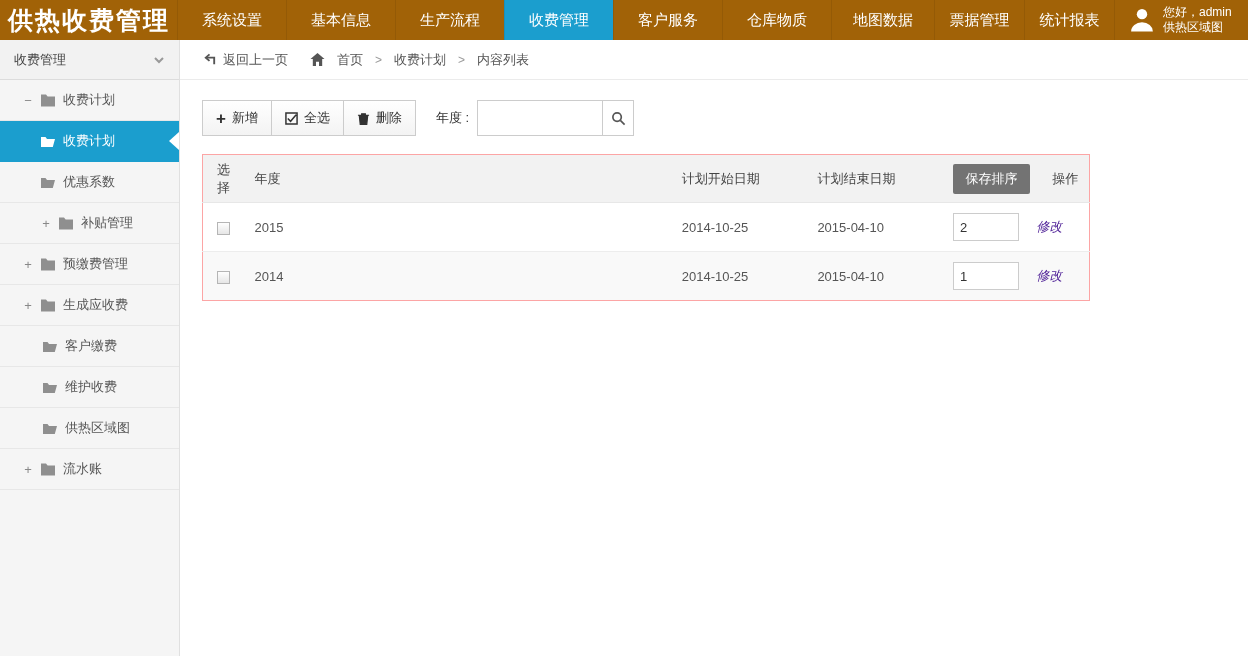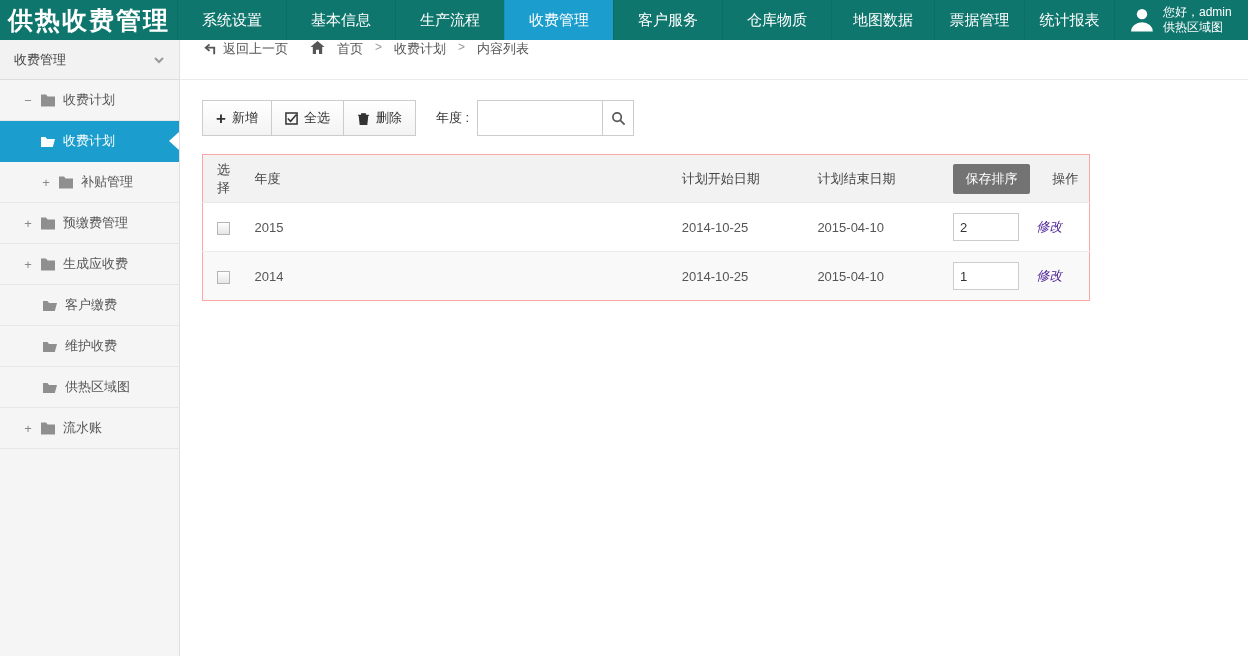--- a/index.html
+++ b/index.html
@@ -1,20 +1,20 @@
 <!DOCTYPE html>
 <html><head>
 <meta charset="utf-8">
 <style>
   * { margin:0; padding:0; box-sizing:border-box; }
   html,body { width:1248px; height:656px; overflow:hidden; background:#fff;
     font-family:"Liberation Sans","DejaVu Sans",sans-serif; }
 
   
-  .topbar { height:40px; background:#0f766e; display:flex; align-items:stretch; }
+  .topbar { height:40px; background:#a16207; display:flex; align-items:stretch; }
   .logo { width:180px; color:#fff; font-size:25px; font-weight:bold; letter-spacing:2px;
     line-height:40px; padding-left:8px; white-space:nowrap; overflow:hidden; }
   .nav { display:flex; align-items:stretch; flex:1;border-radius:8px; }
   .nav-item { width:109px; color:#fff; font-size:15px; line-height:40px; text-align:center;
     border-left:1px solid rgba(0,0,0,0.08); cursor:pointer; white-space:nowrap; }
   .nav-item.active { background:#1b9ece; }
   .userbox { margin-left:auto; display:flex; align-items:center; gap:8px;
     border-left:1px solid rgba(0,0,0,0.08); padding:0 12px 0 14px; min-width:134px; }
   .userbox svg { width:26px; height:26px; fill:#fff; }
   .usertext { color:#fff; font-size:12px; line-height:15px; }
@@ -34,21 +34,21 @@
   .pad-b { padding-left:40px; }   
   .pad-c { padding-left:40px; }   
   .pad-d { padding-left:42px; }   
   .side-item.active { background:#1b9ece; color:#fff; border-bottom-color:#1b9ece; }
   .side-item.active .folder { fill:#fff; }
   .side-item.active .notch { position:absolute; right:0; top:50%; margin-top:-9px; width:0; height:0;
     border-top:9px solid transparent; border-bottom:9px solid transparent; border-right:10px solid #fff; }
 
   
   .main { margin-left:180px; }
-  .crumbbar { height:40px; display:flex; align-items:flex-start; gap:12px; padding-left:22px;
+  .crumbbar { height:40px; display:flex; align-items:center; gap:12px; padding-left:22px;
     border-bottom:1px solid #ebebeb; font-size:13px; color:#555; }
   .crumbbar svg { width:15px; height:15px; }
   .crumb-sep { color:#999; font-size:12px; }
   .back-link { display:flex; align-items:center; gap:6px; cursor:pointer; margin-right:10px; }
   .crumb-link { cursor:pointer; }
 
   .toolbar { margin:20px 0 0 22px; display:flex; align-items:center; height:36px; }
   .btn { height:36px; padding:0 13px; font-size:13px; color:#333; border:1px solid #ccc;
     background:linear-gradient(#ffffff,#f3f3f3); display:flex; align-items:center; gap:6px;
     cursor:pointer; }
@@ -128,20 +128,26 @@
   </div>
 
   <div class="side-item pad-b active">
     <svg class="folder" viewBox="0 0 16 14">
         <path d="M1 3h4.5l1.5 2H15l-2.2 8H1z"></path>
       </svg>
     <span>收费计划</span>
     <span class="notch"></span>
   </div>
 
+  <div class="side-item pad-b">
+    <svg class="folder" viewBox="0 0 16 14">
+        <path d="M1 3h4.5l1.5 2H15l-2.2 8H1z"></path>
+      </svg>
+    <span>优惠系数</span>
+  </div>
 
   <div class="side-item pad-c">
     <span class="expander">+</span>
     <svg class="folder" viewBox="0 0 16 14">
         <path d="M1 1.5h5l1.6 2H15v10H1z"></path>
       </svg>
     <span>补贴管理</span>
   </div>
 
   <div class="side-item pad-a">

